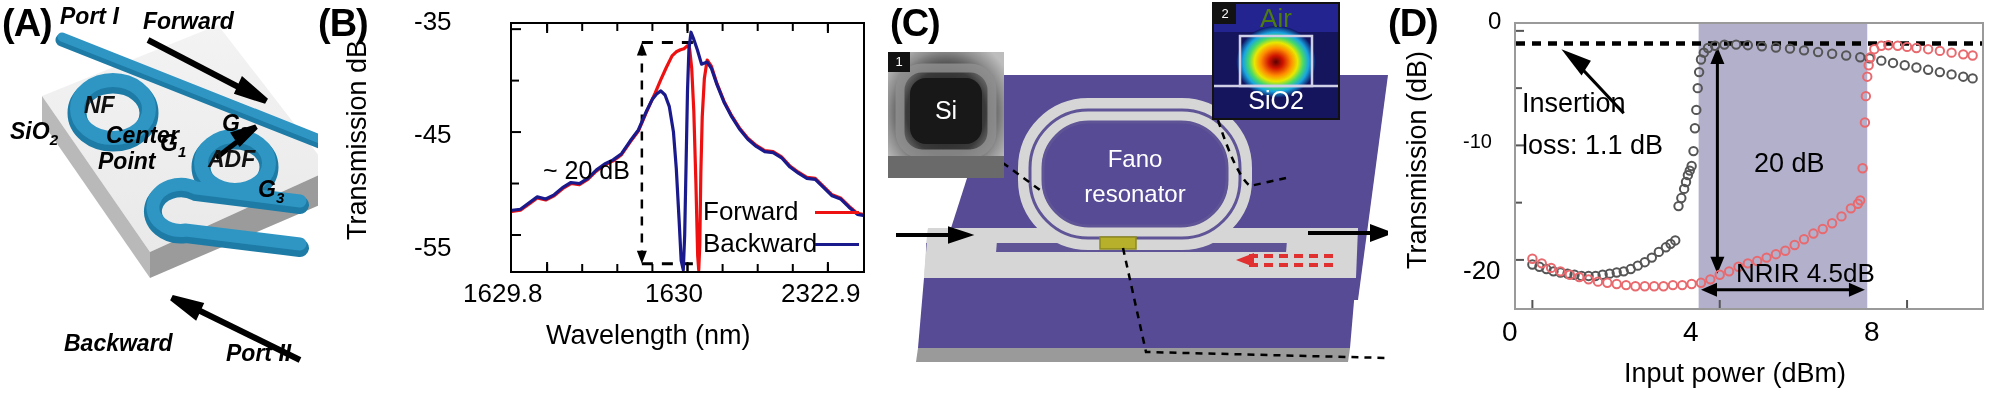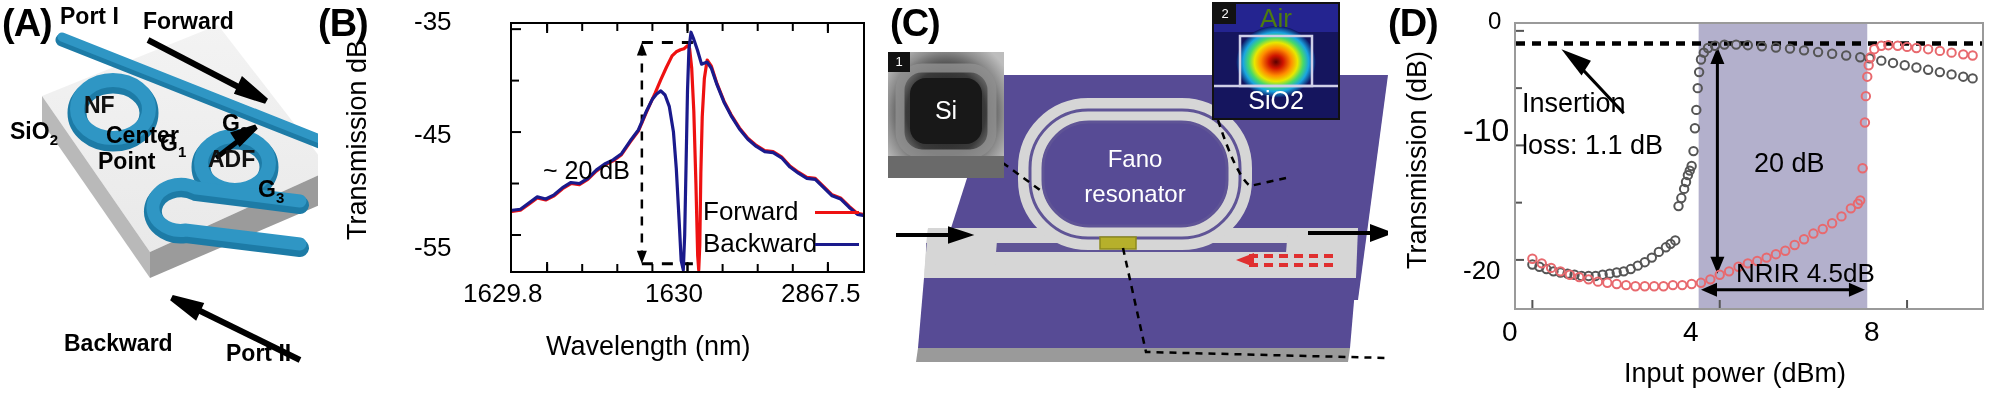--- a/index.html
+++ b/index.html
@@ -4,21 +4,21 @@
 <style>
   html,body{margin:0;padding:0;background:#fff;}
   body{width:1996px;height:419px;font-family:"Liberation Sans",sans-serif;color:#000;overflow:hidden;}
   #fig{position:relative;width:1996px;height:419px;background:#fff;}
 
   .panel{position:absolute;top:0;height:419px;}
   .plabel{position:absolute;font-weight:bold;font-size:38px;letter-spacing:-1px;font-family:"Liberation Sans",sans-serif;}
 
   
   #panelA{left:0;width:318px;}
-  .a-txt{position:absolute;font-size:23px;font-weight:bold;white-space:nowrap;}
+  .a-txt{position:absolute;font-size:23px;font-weight:bold;white-space:nowrap;font-style:italic;}
   .a-sub{font-size:15px;vertical-align:sub;}
 
   
   #panelB{left:318px;width:570px;}
   .axis-title{position:absolute;font-size:27px;white-space:nowrap;}
   .ytitleB{transform-origin:left top;transform:rotate(-90deg);}
   .tickl{position:absolute;font-size:26px;white-space:nowrap;}
   #bbox{position:absolute;border:2px solid #000;box-sizing:border-box;background:#fff;}
   .bleg{position:absolute;font-size:26px;white-space:nowrap;}
   .blegline{position:absolute;height:3px;}
@@ -151,23 +151,23 @@
           <line x1="129.8699999999617" y1="22.52499999999995" x2="129.8699999999617" y2="235.7958333333333" stroke="#000" stroke-width="2.5" stroke-dasharray="9 8"></line>
           <polygon points="129.8699999999617,18.52499999999995 124.86999999996169,31.52499999999995 134.8699999999617,31.52499999999995" fill="#000"></polygon>
           <polygon points="129.8699999999617,239.7958333333333 124.86999999996169,226.7958333333333 134.8699999999617,226.7958333333333" fill="#000"></polygon>
           <path d="M0.00,187.31 L8.42,186.28 L16.85,180.10 L25.27,173.93 L33.70,175.99 L42.12,171.87 L50.54,164.67 L58.97,159.52 L67.39,160.55 L75.82,155.40 L84.24,147.17 L92.66,141.00 L101.09,136.88 L109.51,130.70 L117.94,118.35 L126.36,107.03 L134.78,87.48 L143.21,68.95 L148.82,55.57 L154.44,43.23 L160.06,31.90 L164.27,27.79 L168.48,25.73 L171.99,24.70 L175.50,21.61 L177.61,24.70 L179.71,44.25 L181.82,87.48 L183.92,159.52 L185.68,231.56 L186.73,245.97 L187.78,221.27 L188.84,149.23 L190.24,92.63 L192.35,54.55 L195.16,36.02 L199.37,42.20 L204.98,59.69 L212.00,77.19 L219.02,90.57 L227.45,103.95 L235.87,114.24 L244.30,121.44 L252.72,126.59 L261.14,127.62 L269.57,132.76 L277.99,142.02 L286.42,148.20 L294.84,153.35 L303.26,154.38 L311.69,162.61 L320.11,170.84 L328.54,173.93 L336.96,182.16 L345.38,189.37 L351.00,190.40 " fill="none" stroke="#ee1111" stroke-width="3.2" stroke-linejoin="round" stroke-linecap="round"></path>
           <path d="M0.00,186.28 L8.42,185.25 L16.85,179.07 L25.27,172.90 L33.70,174.96 L42.12,170.84 L50.54,163.64 L58.97,158.49 L67.39,159.52 L75.82,154.38 L84.24,146.14 L92.66,139.97 L101.09,135.85 L109.51,129.68 L117.94,117.32 L126.36,106.00 L134.78,86.45 L140.40,75.13 L144.61,69.98 L148.82,66.90 L153.04,71.01 L157.25,82.33 L161.46,108.06 L164.27,144.08 L167.08,195.54 L169.18,236.71 L171.29,245.97 L172.69,210.98 L174.10,138.94 L175.50,66.90 L176.90,25.73 L179.01,8.23 L181.82,15.44 L185.33,25.73 L189.54,40.14 L195.16,38.08 L199.37,44.25 L204.98,60.72 L212.00,78.22 L219.02,91.60 L227.45,104.98 L235.87,115.27 L244.30,122.47 L252.72,127.62 L261.14,128.65 L269.57,133.79 L277.99,143.05 L286.42,149.23 L294.84,154.38 L303.26,155.40 L311.69,163.64 L320.11,171.87 L328.54,174.96 L336.96,183.19 L345.38,190.40 L351.00,191.43 " fill="none" stroke="#1a1a8c" stroke-width="3.2" stroke-linejoin="round" stroke-linecap="round"></path>
         </svg>
     </div>
 
     <div class="tickl" style="left:145px;top:278px;">1629.8</div>
     <div class="tickl" style="left:327px;top:278px;">1630</div>
-    <div class="tickl" style="left:463px;top:278px;">2867.5</div>
-
-    <div class="axis-title" style="left:228px;top:320px;margin-top:11px;">Wavelength (nm)</div>
+    <div class="tickl" style="left:463px;top:278px;">2322.9</div>
+
+    <div class="axis-title" style="left:228px;top:320px;">Wavelength (nm)</div>
 
     <div class="tickl" style="left:225px;top:156px;font-size:25px;">~ 20 dB</div>
 
     <div class="bleg" style="left:385px;top:196px;">Forward</div>
     <div class="blegline" style="left:497px;top:211px;width:44px;background:#ee1111;"></div>
     <div class="bleg" style="left:385px;top:228px;">Backward</div>
     <div class="blegline" style="left:497px;top:243px;width:44px;background:#1a1a8c;"></div>
   </div>
 
   <div class="panel" id="panelC">
@@ -264,21 +264,21 @@
       <div style="position:absolute;left:0;top:82px;width:124px;text-align:center;color:#fff;font-size:25px;">SiO2</div>
     </div>
   </div>
 
   <div class="panel" id="panelD">
     <div class="plabel" style="left:0px;top:2px;">(D)</div>
 
     <div class="axis-title ytitleD" style="left:14px;top:300px;width:280px;text-align:center;">Transmission (dB)</div>
 
     <div class="tickl" style="left:100px;top:7px;font-size:24px;">0</div>
-    <div class="tickl" style="left:75px;top:112px;font-size:32px;">-10</div>
+    <div class="tickl" style="left:75px;top:130px;font-size:20px;">-10</div>
     <div class="tickl" style="left:75px;top:255px;font-size:26px;">-20</div>
 
     <div id="dbox" style="left:126px;top:22px;width:470px;height:288px;">
       <svg id="dsvg" width="466" height="284" style="position:absolute;left:0;top:0;">
           <rect x="182.6532663316583" y="0" width="168.6030150753769" height="284" fill="#b3b0cc"></rect>
           <line x1="16.391959798994975" y1="284" x2="16.391959798994975" y2="276" stroke="#555" stroke-width="2"></line>
           <line x1="203.7286432160804" y1="284" x2="203.7286432160804" y2="276" stroke="#555" stroke-width="2"></line>
           <line x1="391.0653266331658" y1="284" x2="391.0653266331658" y2="276" stroke="#555" stroke-width="2"></line>
           <line x1="0" y1="6.8709677419354875" x2="8" y2="6.8709677419354875" stroke="#555" stroke-width="2"></line>
           <line x1="0" y1="121.38709677419357" x2="8" y2="121.38709677419357" stroke="#555" stroke-width="2"></line>

